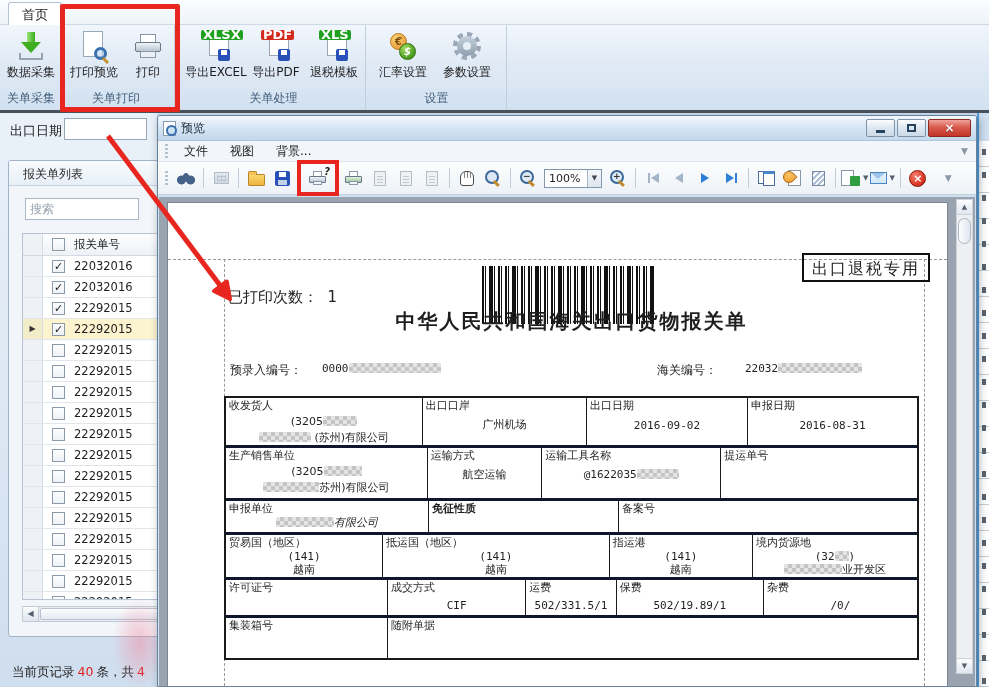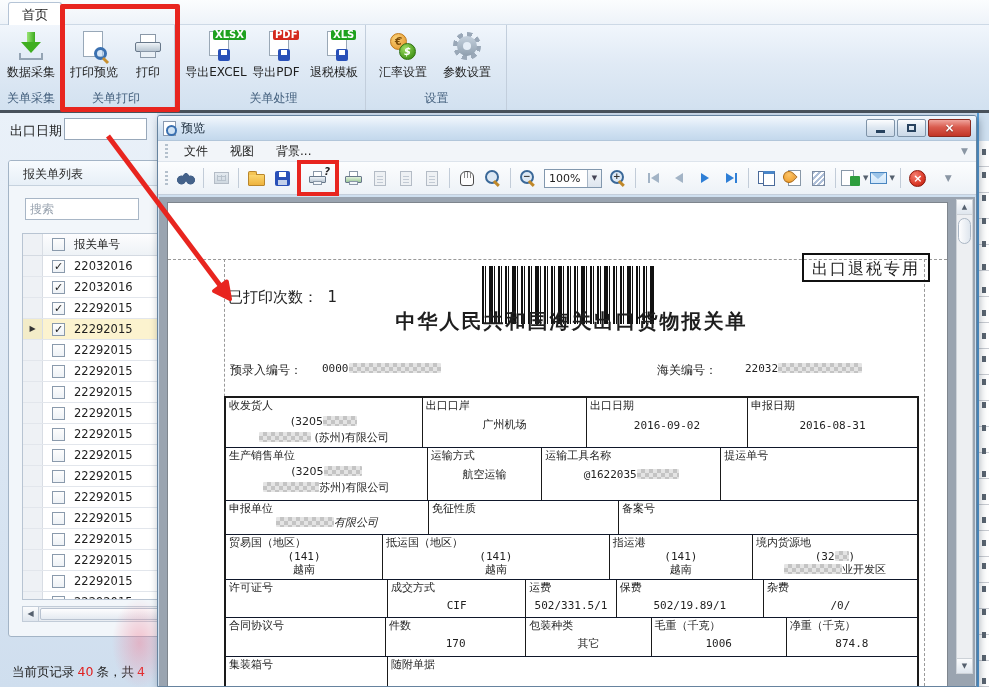--- a/index.html
+++ b/index.html
@@ -25,21 +25,21 @@
   .i-pv { position:relative; width:26px; height:32px; }
   .i-pv .pg { position:absolute; left:2px; top:1px; width:20px; height:26px; background:#fff; border:1px solid #98a8b8; }
   .i-pv .mag { position:absolute; right:0; bottom:2px; width:13px; height:13px; border:3px solid #3a70b0; border-radius:50%; background:rgba(180,210,240,.55); }
   .i-pv .hdl { position:absolute; right:-2px; bottom:0; width:7px; height:3px; background:#c89030; transform:rotate(45deg); }
   .i-prn { position:relative; width:30px; height:30px; }
   .i-prn .body { position:absolute; left:2px; top:11px; width:26px; height:10px; background:linear-gradient(#eef3f8,#b9c6d2); border:1px solid #68788a; border-radius:2px; }
   .i-prn .paper { position:absolute; left:7px; top:3px; width:16px; height:9px; background:#fff; border:1px solid #8a98a8; }
   .i-prn .tray2 { position:absolute; left:7px; top:20px; width:16px; height:7px; background:#eaf0f6; border:1px solid #8a98a8; }
   .i-doc { position:relative; width:30px; height:32px; }
   .i-doc .pg { position:absolute; right:2px; top:1px; width:20px; height:25px; background:#fff; border:1px solid #9aa8b6; }
-  .i-doc .bdg { position:absolute; left:12px; top:0; color:#fff; font-size:10px; font-weight:bold; padding:1px 2px; border-radius:2px; background:#1fa11f; line-height:8px; }
+  .i-doc .bdg { position:absolute; left:0; top:0; color:#fff; font-size:13px; font-weight:bold; padding:1px 2px; border-radius:2px; background:#1fa11f; line-height:8px; }
   .i-doc .bdg.red { background:#d42a1e; }
   .i-doc .flp { position:absolute; right:1px; bottom:1px; width:12px; height:12px; background:#2950b8; border-radius:2px; }
   .i-doc .flp::before { content:''; position:absolute; left:3px; top:1px; width:6px; height:5px; background:#fff; }
   .i-coins { position:relative; width:30px; height:30px; }
   .i-coins .c1 { position:absolute; left:2px; top:2px; width:17px; height:17px; border-radius:50%; background:radial-gradient(circle at 35% 30%,#fbd27a,#e8a33d 70%); border:1px solid #c07818; color:#7a4a08; font-size:10px; font-weight:bold; text-align:center; line-height:15px; }
   .i-coins .c2 { position:absolute; right:2px; bottom:1px; width:17px; height:17px; border-radius:50%; background:radial-gradient(circle at 35% 30%,#9ede62,#4a9a1e 70%); border:1px solid #2e7010; color:#fff; font-size:10px; font-weight:bold; text-align:center; line-height:15px; }
   .i-gear { position:relative; width:28px; height:28px; border-radius:50%; background:repeating-conic-gradient(#9aa8b8 0deg 24deg,transparent 24deg 45deg); }
   .i-gear::before { content:''; position:absolute; inset:4px; border-radius:50%; background:linear-gradient(#c6d2de,#8e9eae); }
   .i-gear::after { content:''; position:absolute; inset:10px; border-radius:50%; background:#e6eef7; }
 
@@ -151,21 +151,21 @@
   .stamp { position:absolute; left:634px; top:50px; width:128px; height:29px; border:2px solid #111; font-size:16px; letter-spacing:2px; text-align:center; padding-top:4px; }
   .barcode { position:absolute; left:314px; top:63px; width:172px; height:58px; background:repeating-linear-gradient(90deg,#111 0 2px,#fff 2px 3px,#111 3px 4px,#fff 4px 7px,#111 7px 11px,#fff 11px 12px,#111 12px 13px,#fff 13px 16px,#111 16px 18px,#fff 18px 19px,#111 19px 20px,#fff 20px 23px); }
   .doctitle { position:absolute; left:56px; top:105px; width:695px; text-align:center; font-size:20px; font-weight:bold; letter-spacing:2px; }
   .preentry { position:absolute; left:56px; top:159px; width:695px; height:16px; font-size:12px; }
   .pe-l { position:absolute; left:6px; }
   .pe-v1 { position:absolute; left:98px; font-family:"DejaVu Sans Mono",monospace; font-size:11px; }
   .pe-l2 { position:absolute; left:433px; }
   .pe-v2 { position:absolute; left:521px; font-family:"DejaVu Sans Mono",monospace; font-size:11px; }
   .blur { display:inline-block; height:10px; background:repeating-conic-gradient(#c4c4c4 0% 25%,#e4e4e4 0% 50%) 0 0/8px 8px; vertical-align:-1px; border-radius:1px; }
   .dtable { position:absolute; left:56px; top:193px; width:695px; border:2px solid #1a1a1a; }
-  .dr { display:flex; border-bottom:1px solid #0f172a; }
+  .dr { display:flex; border-bottom:3px solid #0f172a; }
   .dr:last-child { border-bottom:none; }
   .dc { border-right:1px solid #1a1a1a; padding:1px 3px; overflow:hidden; }
   .dc:last-child { border-right:none; }
   .dlab { font-size:11px; line-height:13px; white-space:nowrap; }
   .dval { text-align:center; font-size:11px; line-height:13px; font-family:"DejaVu Sans Mono",monospace; margin-top:3px; white-space:nowrap; }
   .dval.cn { font-family:"DejaVu Sans",sans-serif; }
 
   
   .rect1 { position:absolute; left:60px; top:4px; width:120px; height:108px; border:5px solid #e8251f; border-radius:2px; z-index:50; pointer-events:none; }
   .arrow-svg { position:absolute; left:0; top:0; width:989px; height:687px; z-index:51; pointer-events:none; }
@@ -576,21 +576,21 @@
           <div class="dc" style="width:197px;">
               <div class="dlab">提运单号</div>
             <div class="dval"></div>
             </div>
         </div>
         <div class="dr" style="height:34px;">
           <div class="dc" style="width:203px;">
               <div class="dlab">申报单位</div>
             <div class="dval cn" style="margin-top:1px;font-style:italic;"><span class="blur" style="width:58px;"></span><span>有限公司</span></div>
             </div>
-          <div class="dc" style="width:190px;">
+          <div class="dc" style="width:190px;font-weight:bold;">
               <div class="dlab">免征性质</div>
             <div class="dval"></div>
             </div>
           <div class="dc" style="width:127px;">
               <div class="dlab">备案号</div>
             <div class="dval"></div>
             </div>
         </div>
         <div class="dr" style="height:45px;">
           <div class="dc" style="width:158px;">
@@ -629,42 +629,20 @@
             </div>
           <div class="dc" style="width:148px;">
               <div class="dlab">保费</div>
             <div class="dval" style="margin-top:5px;">502/19.89/1</div>
             </div>
           <div class="dc" style="width:154px;">
               <div class="dlab">杂费</div>
             <div class="dval" style="margin-top:5px;">/0/</div>
             </div>
         </div>
-        <div class="dr" style="height:39px;">
-          <div class="dc" style="width:161px;">
-              <div class="dlab">合同协议号</div>
-            <div class="dval"></div>
-            </div>
-          <div class="dc" style="width:141px;">
-              <div class="dlab">件数</div>
-            <div class="dval" style="margin-top:5px;">170</div>
-            </div>
-          <div class="dc" style="width:126px;">
-              <div class="dlab">包装种类</div>
-            <div class="dval cn" style="margin-top:5px;">其它</div>
-            </div>
-          <div class="dc" style="width:136px;">
-              <div class="dlab">毛重（千克）</div>
-            <div class="dval" style="margin-top:5px;">1006</div>
-            </div>
-          <div class="dc" style="width:131px;">
-              <div class="dlab">净重（千克）</div>
-            <div class="dval" style="margin-top:5px;">874.8</div>
-            </div>
-        </div>
         <div class="dr" style="height:40px;">
           <div class="dc" style="width:163px;">
               <div class="dlab">集装箱号</div>
             <div class="dval"></div>
             </div>
           <div class="dc" style="width:532px;">
               <div class="dlab">随附单据</div>
             <div class="dval"></div>
             </div>
         </div>

